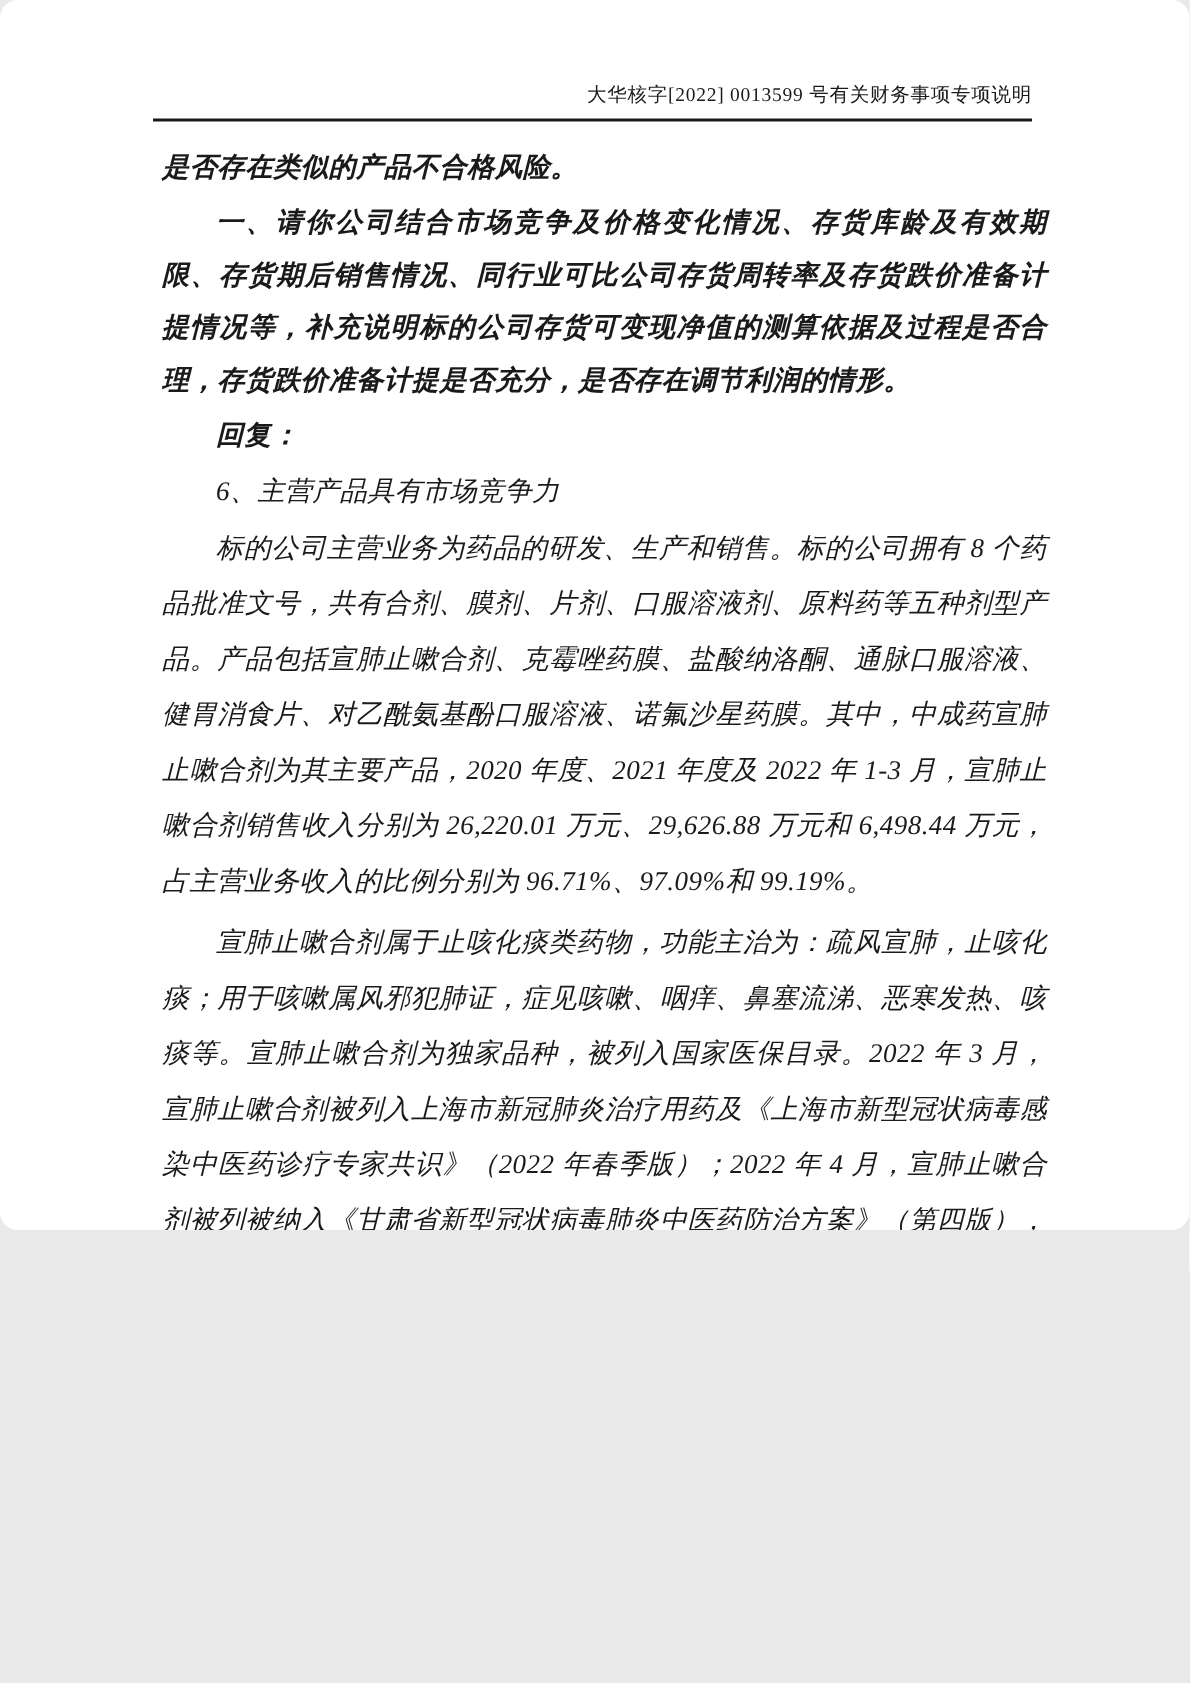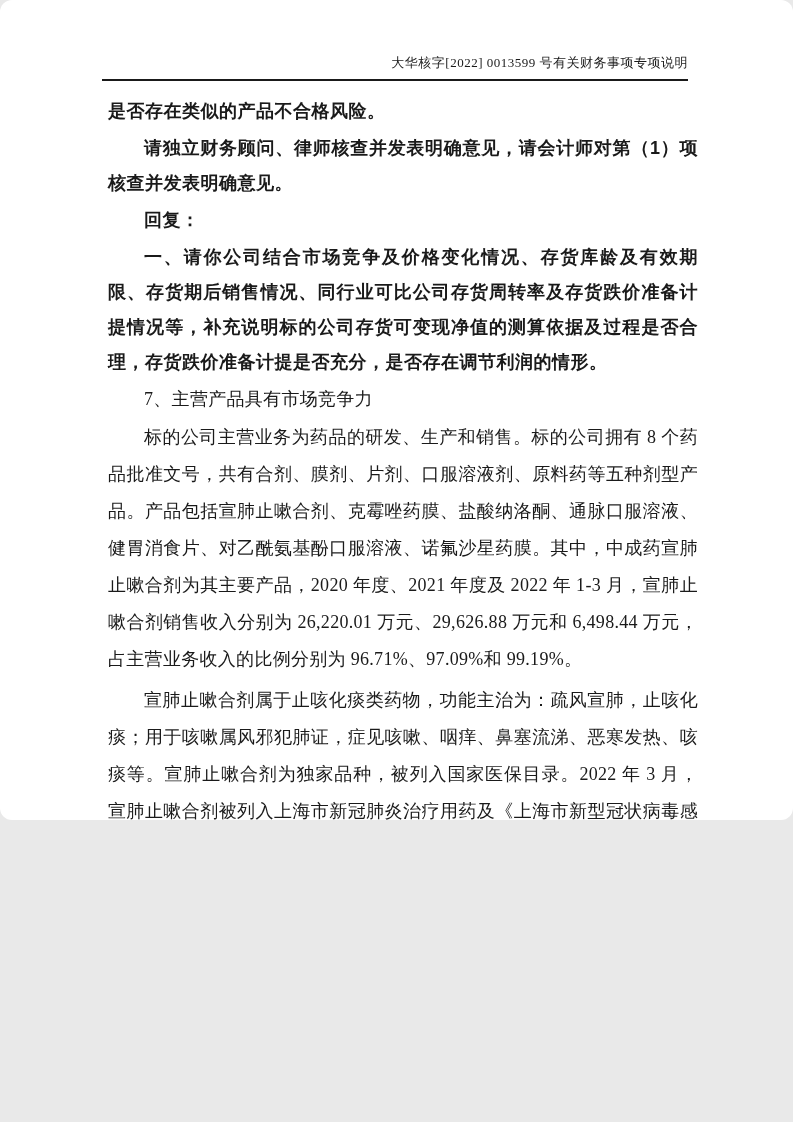--- a/index.html
+++ b/index.html
@@ -35,20 +35,21 @@
     top: 94px;
     left: 108px;
     width: 590px;
     font-size: 18px;
     text-align: justify;
     text-justify: inter-ideograph;
   }
   .content p {
     margin: 0;
     padding: 0;
+    font-style: italic;
   }
   .b {
     font-weight: 700;
     font-family: "Liberation Sans", "DejaVu Sans", sans-serif;
     line-height: 35px;
     letter-spacing: 0.5px;
   }
   .r {
     font-weight: 400;
     line-height: 37px;
@@ -72,28 +73,27 @@
 </head>
 <body>
 
 <div class="page" style="--page-bg: #ffffff; --ink: #1a1a1a;">
 
   <div class="doc-header">大华核字[2022] 0013599 号有关财务事项专项说明</div>
 
   <div class="content">
     <p class="b">是否存在类似的产品不合格风险。</p>
 
-    <p class="b indent gap2">请独立财务顾问、律师核查并发表明确意见，请会计师对第（1）项核查并发表明确意见。</p>
+
+    <p class="b indent gap2">一、请你公司结合市场竞争及价格变化情况、存货库龄及有效期限、存货期后销售情况、同行业可比公司存货周转率及存货跌价准备计提情况等，补充说明标的公司存货可变现净值的测算依据及过程是否合理，存货跌价准备计提是否充分，是否存在调节利润的情形。</p>
 
     <p class="b indent gap2">回复：</p>
 
-    <p class="b indent gap2">一、请你公司结合市场竞争及价格变化情况、存货库龄及有效期限、存货期后销售情况、同行业可比公司存货周转率及存货跌价准备计提情况等，补充说明标的公司存货可变现净值的测算依据及过程是否合理，存货跌价准备计提是否充分，是否存在调节利润的情形。</p>
 
-
-    <p class="r lh35 indent gap2">7、主营产品具有市场竞争力</p>
+    <p class="r lh35 indent gap2">6、主营产品具有市场竞争力</p>
 
     <p class="r indent gap2">标的公司主营业务为药品的研发、生产和销售。标的公司拥有 8 个药品批准文号，共有合剂、膜剂、片剂、口服溶液剂、原料药等五种剂型产品。产品包括宣肺止嗽合剂、克霉唑药膜、盐酸纳洛酮、通脉口服溶液、健胃消食片、对乙酰氨基酚口服溶液、诺氟沙星药膜。其中，中成药宣肺止嗽合剂为其主要产品，2020 年度、2021 年度及 2022 年 1-3 月，宣肺止嗽合剂销售收入分别为 26,220.01 万元、29,626.88 万元和 6,498.44 万元，占主营业务收入的比例分别为 96.71%、97.09%和 99.19%。</p>
 
     <p class="r indent gap4">宣肺止嗽合剂属于止咳化痰类药物，功能主治为：疏风宣肺，止咳化痰；用于咳嗽属风邪犯肺证，症见咳嗽、咽痒、鼻塞流涕、恶寒发热、咳痰等。宣肺止嗽合剂为独家品种，被列入国家医保目录。2022 年 3 月，宣肺止嗽合剂被列入上海市新冠肺炎治疗用药及《上海市新型冠状病毒感染中医药诊疗专家共识》（2022 年春季版）；2022 年 4 月，宣肺止嗽合剂被列被纳入《甘肃省新型冠状病毒肺炎中医药防治方案》（第四版），均被推荐用于“见咳嗽明显者”。近期，新疆部分地区疫情防控指挥部将宣肺止嗽合剂纳入新疆新冠抗疫防疫包，当地政府及医院纷纷订购，用以保障新冠病毒感染患者的治疗需求。根据临床使用效果显示宣肺止嗽合剂具有如下特点：</p>
 
     <p class="r indent gap4">（1）起效快、疗程短</p>
 
     <p class="r indent gap4">宣肺止嗽合剂剂型优势突出，标的公司主营业务为药品的研发，增强粘膜</p>
   </div>
 

